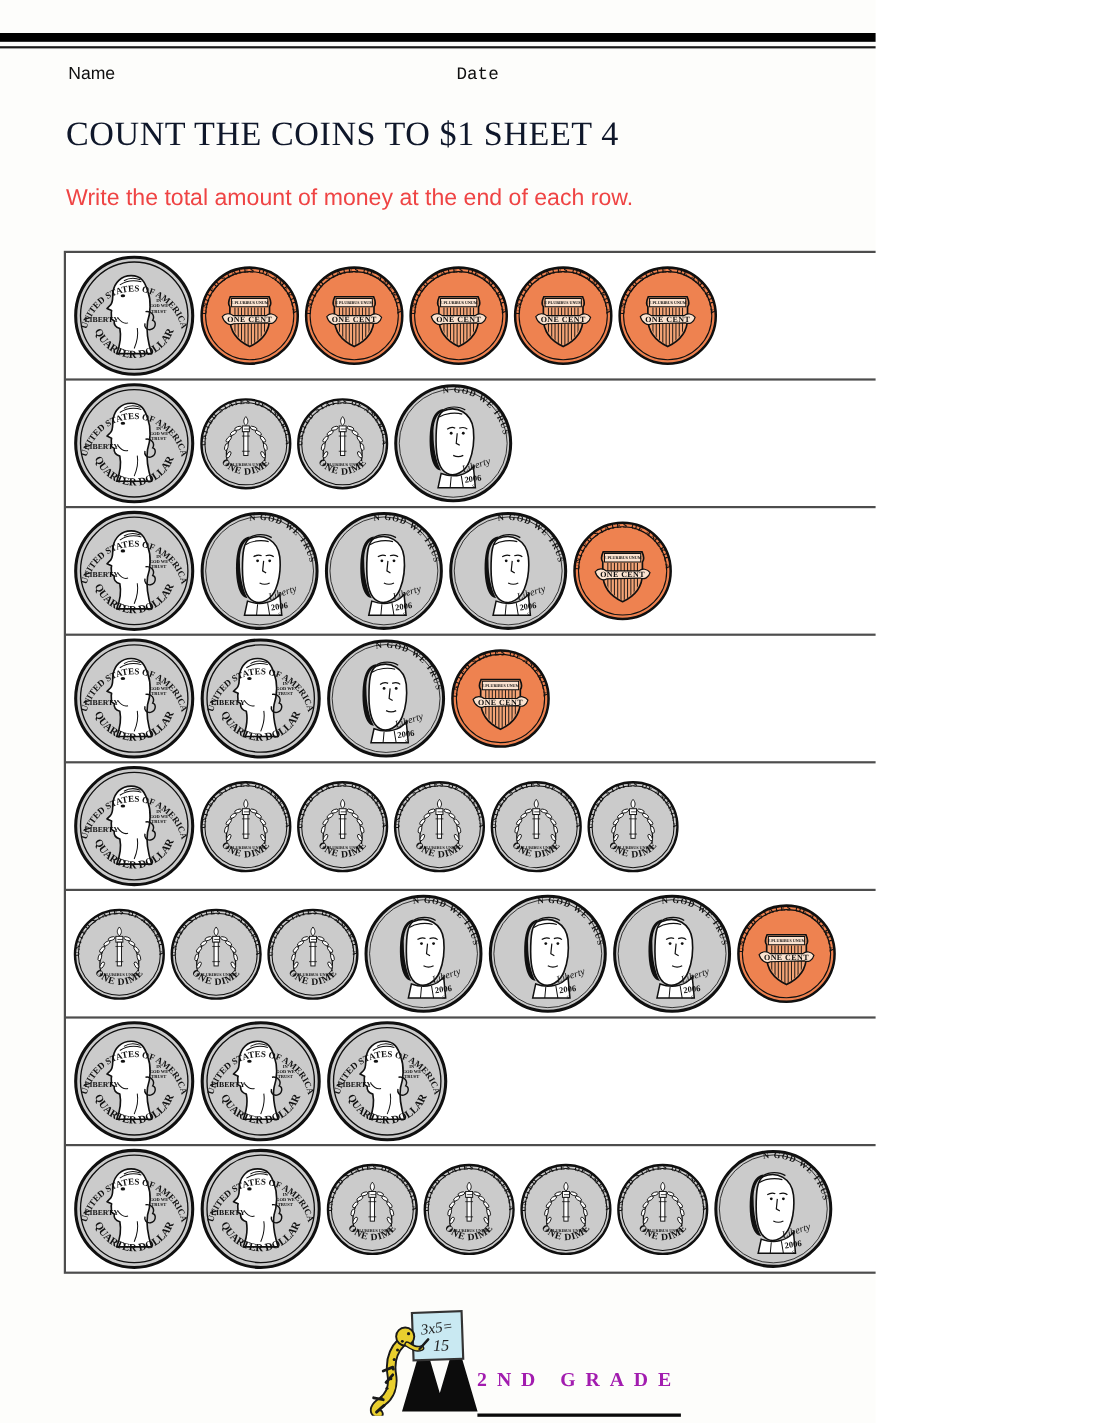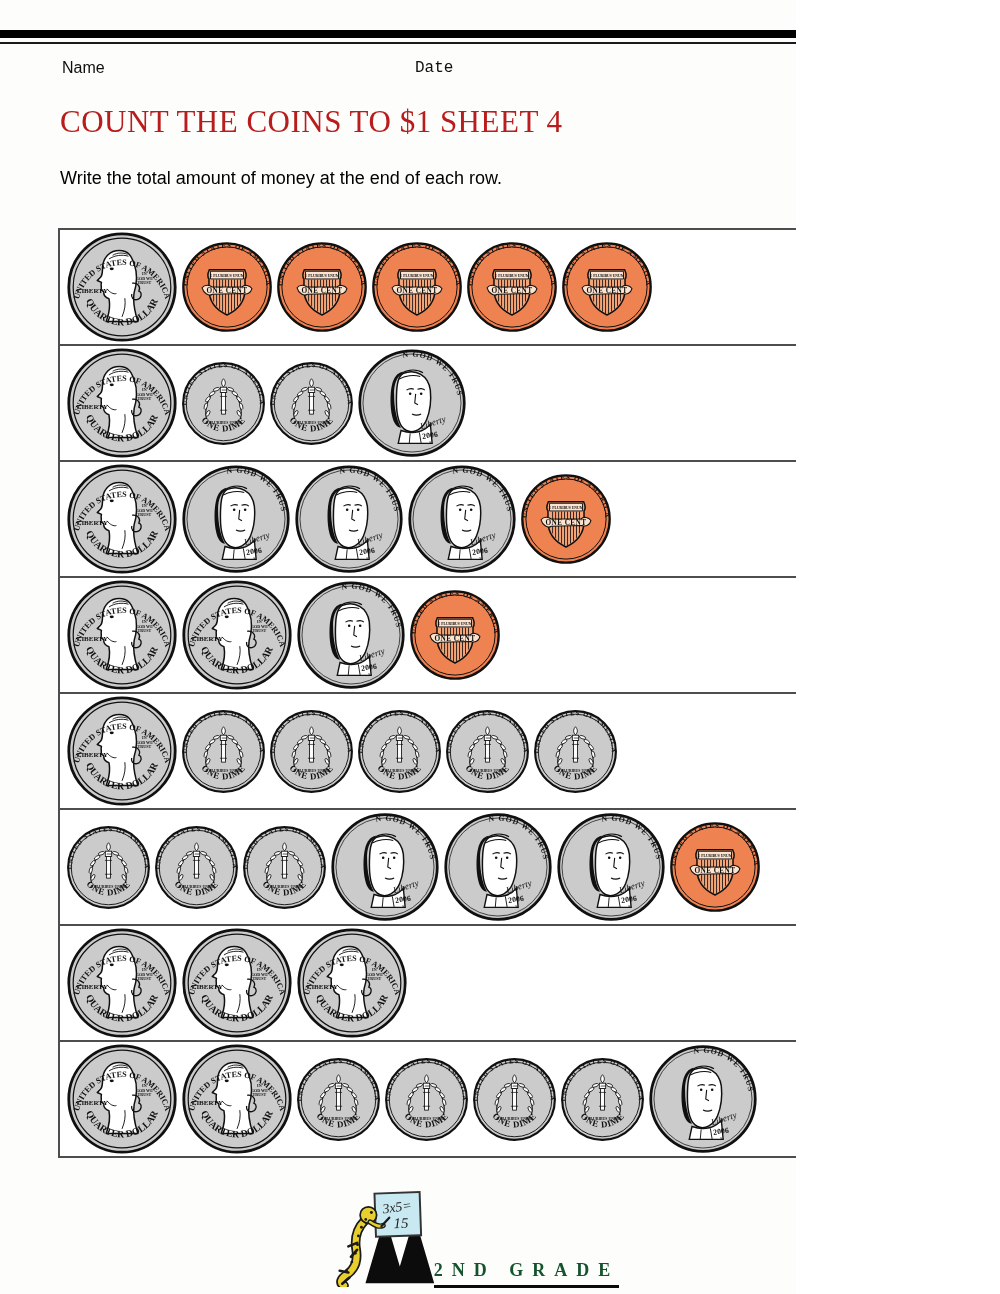--- a/index.html
+++ b/index.html
@@ -1,31 +1,31 @@
 <!DOCTYPE html>
 <html><head>
 <meta charset="utf-8">
 <style>
   html,body{margin:0;padding:0;background:#fff;}
   .page{position:relative;width:796px;height:1294px;background:#fdfdfb;font-family:"Liberation Sans",sans-serif;overflow:hidden;}
   .top-rule-thick{position:absolute;left:0;top:30px;width:1000px;height:8px;background:#000;}
   .top-rule-thin{position:absolute;left:0;top:42px;width:1000px;height:2px;background:#1a1a1a;}
   .name-label{position:absolute;left:62px;top:59px;font-size:16px;color:#0f0f0f;}
   .date-label{position:absolute;left:415px;top:59px;font-size:16px;color:#0f0f0f;font-family:Liberation Mono, monospace;}
-  .page-title{position:absolute;left:60px;top:104px;font-family:"Liberation Serif",serif;font-size:31px;letter-spacing:.5px;color:#b91c1c;white-space:nowrap;}
-  .instruction{position:absolute;left:60px;top:168px;font-size:18px;color:#000000;}
+  .page-title{position:absolute;left:60px;top:104px;font-family:"Liberation Serif",serif;font-size:31px;letter-spacing:.5px;color:#0f172a;white-space:nowrap;}
+  .instruction{position:absolute;left:60px;top:168px;font-size:21px;color:#ef4444;}
   .logo-box{position:absolute;left:860px;top:56px;width:100px;height:100px;border:2px solid #8c8c8c;background:#fff;box-sizing:border-box;}
   .coin-table{position:absolute;left:58px;top:228px;width:880px;border:2px solid #4d4d4d;box-sizing:border-box;background:#fff;}
   .coin-row{position:relative;height:114px;border-bottom:2px solid #4d4d4d;display:flex;align-items:center;padding-left:6px;gap:3px;box-sizing:content-box;overflow:visible;}
   .coin-row:last-child{border-bottom:none;}
   .coin{flex:0 0 auto;}
   .answer-blank{position:absolute;right:13px;top:50%;margin-top:-2px;width:98px;height:4px;background:#0a0a0a;}
   .footer{position:absolute;left:0;top:1186px;width:1000px;display:flex;justify-content:center;align-items:flex-end;}
   .footer-text{margin-left:-10px;}
-  .footer-grade{font-family:"Liberation Serif",serif;font-weight:bold;font-size:18px;letter-spacing:9px;text-align:center;color:#14532d;border-bottom:3px solid #0a0a0a;padding-bottom:4px;margin-right:45px;}
+  .footer-grade{font-family:"Liberation Serif",serif;font-weight:bold;font-size:18px;letter-spacing:9px;text-align:center;color:#a21caf;border-bottom:3px solid #0a0a0a;padding-bottom:20px;margin-right:45px;}
   .footer-site{font-family:"Liberation Serif",serif;font-weight:bold;font-size:44px;line-height:1.05;letter-spacing:0;color:#fff;-webkit-text-stroke:2.5px #000;text-shadow:-2px -2px 0 #000,2px -2px 0 #000,-2px 2px 0 #000,2px 2px 0 #000,-2px 0 0 #000,2px 0 0 #000,0 -2px 0 #000,0 2px 0 #000;white-space:nowrap;}
   svg text{user-select:none;}
 </style>
 </head>
 <body>
 
 <div class="page">
 
   <div class="top-rule-thick"></div>
   <div class="top-rule-thin"></div>

